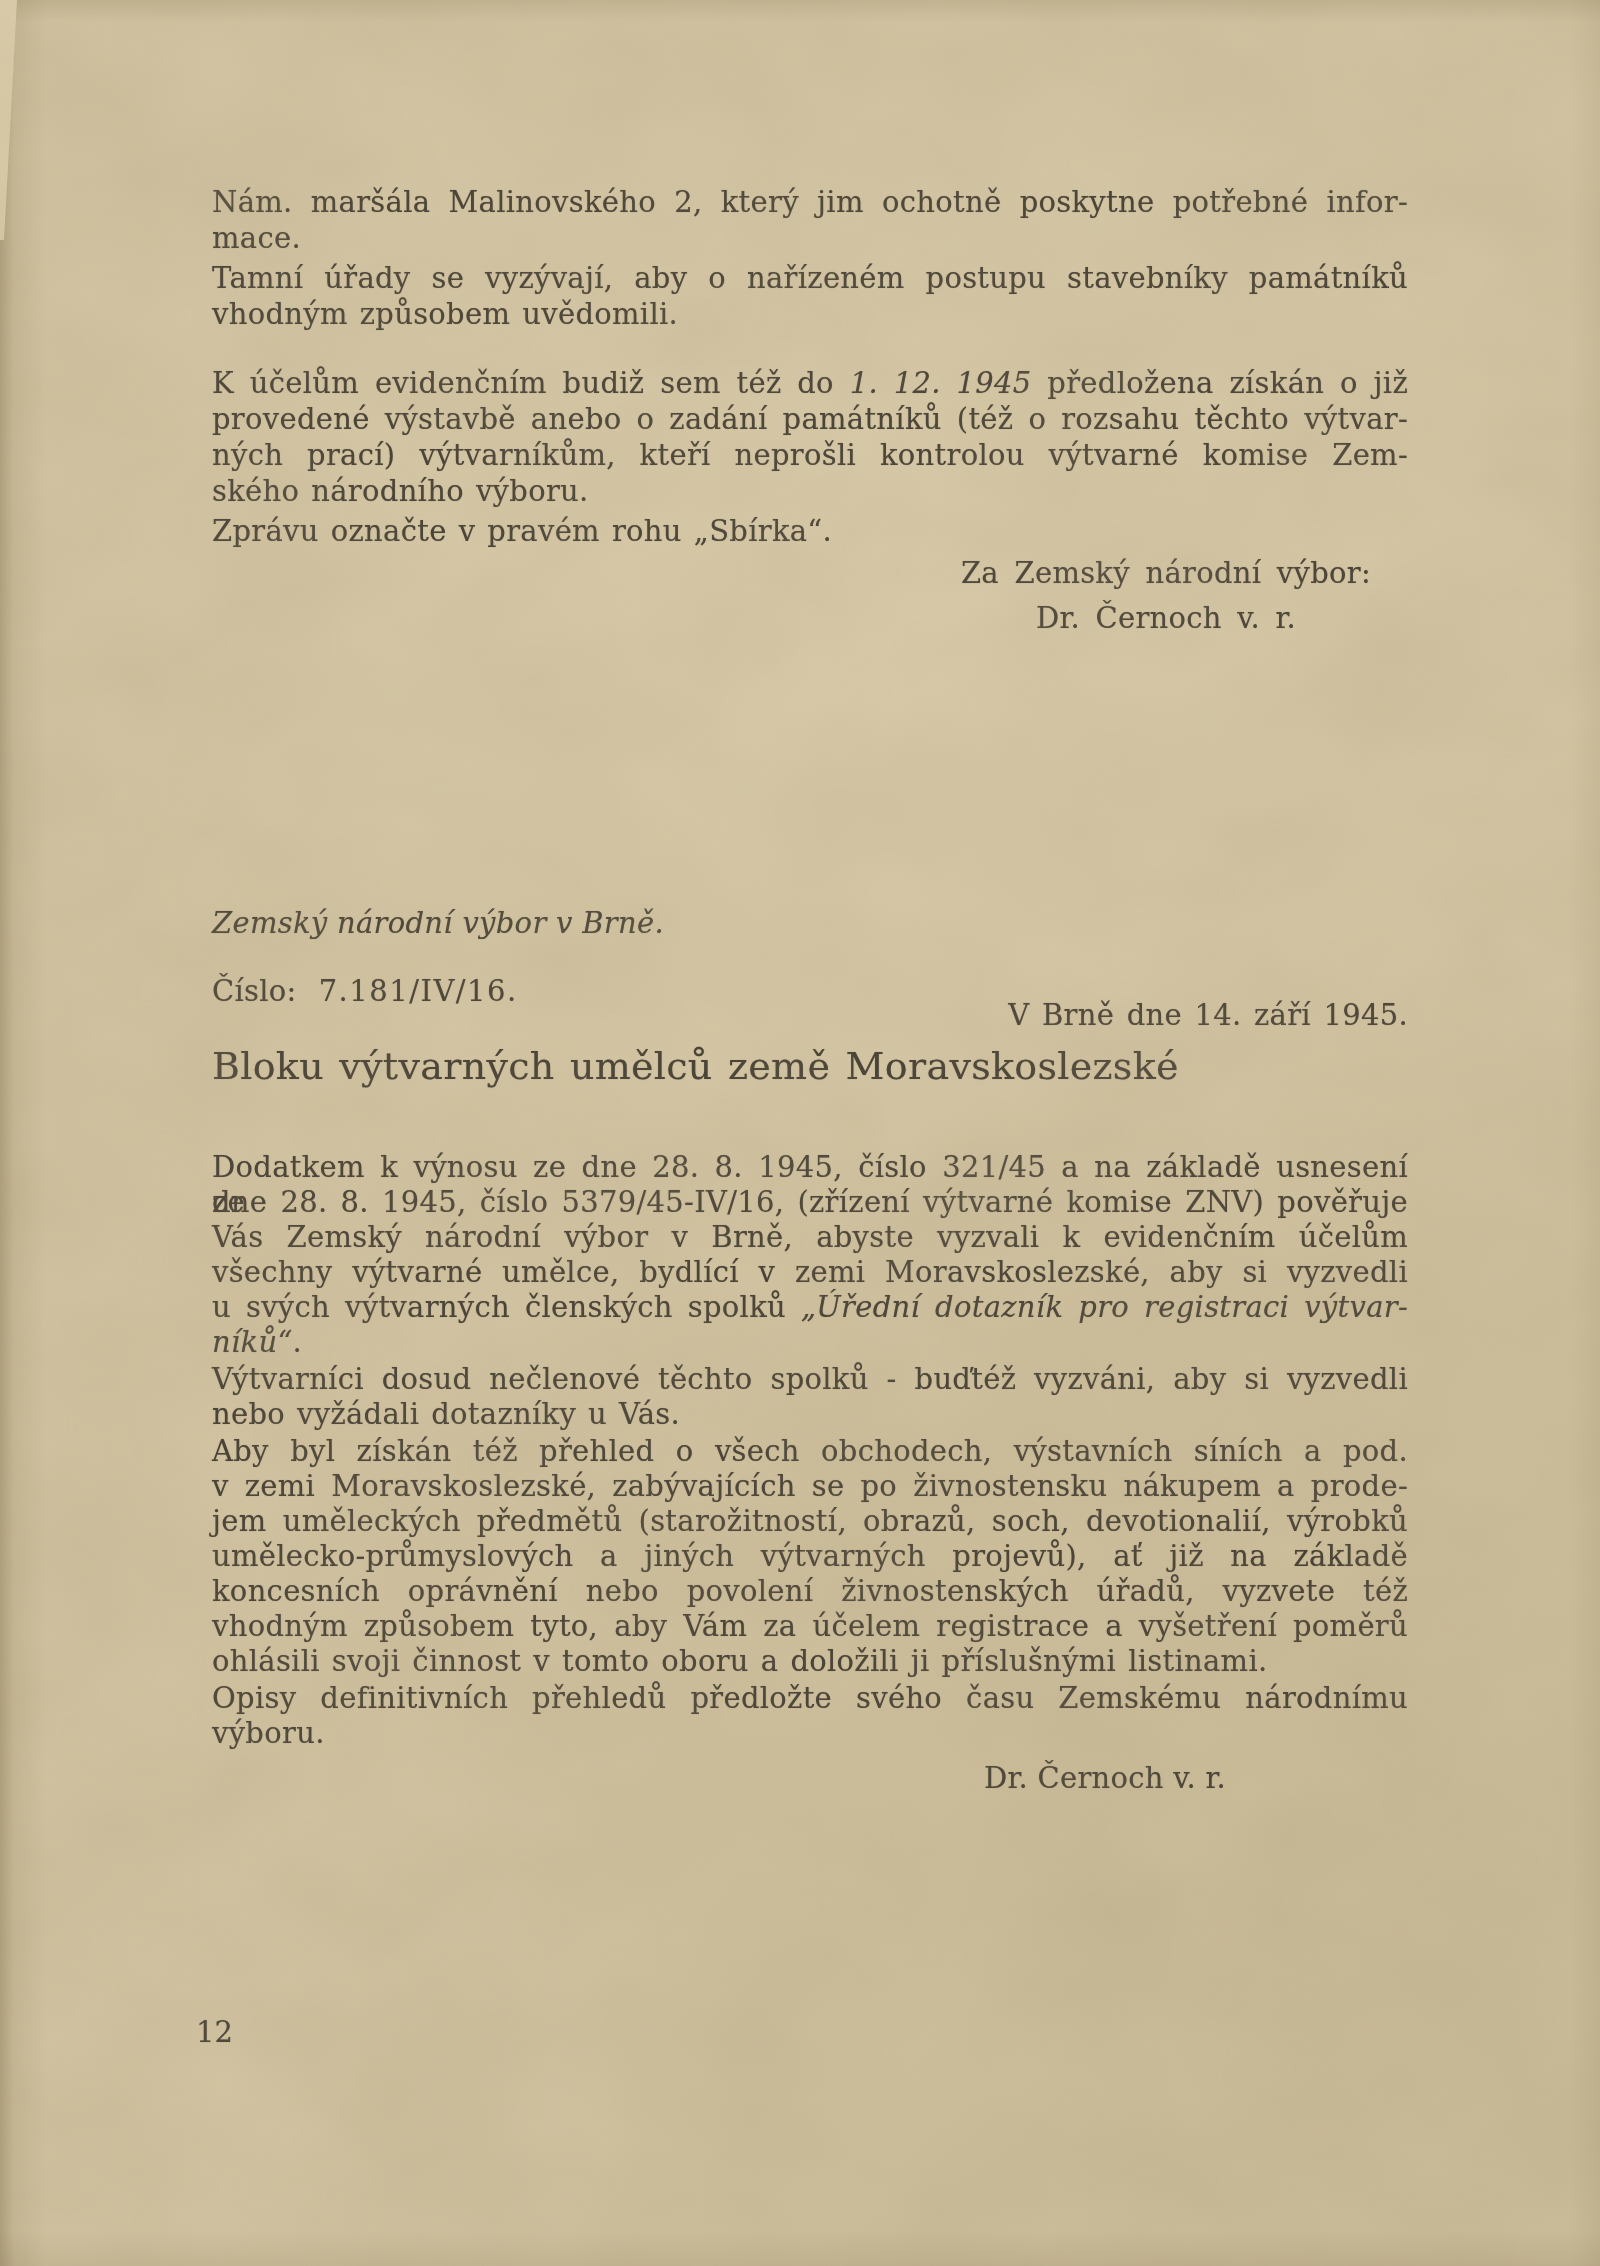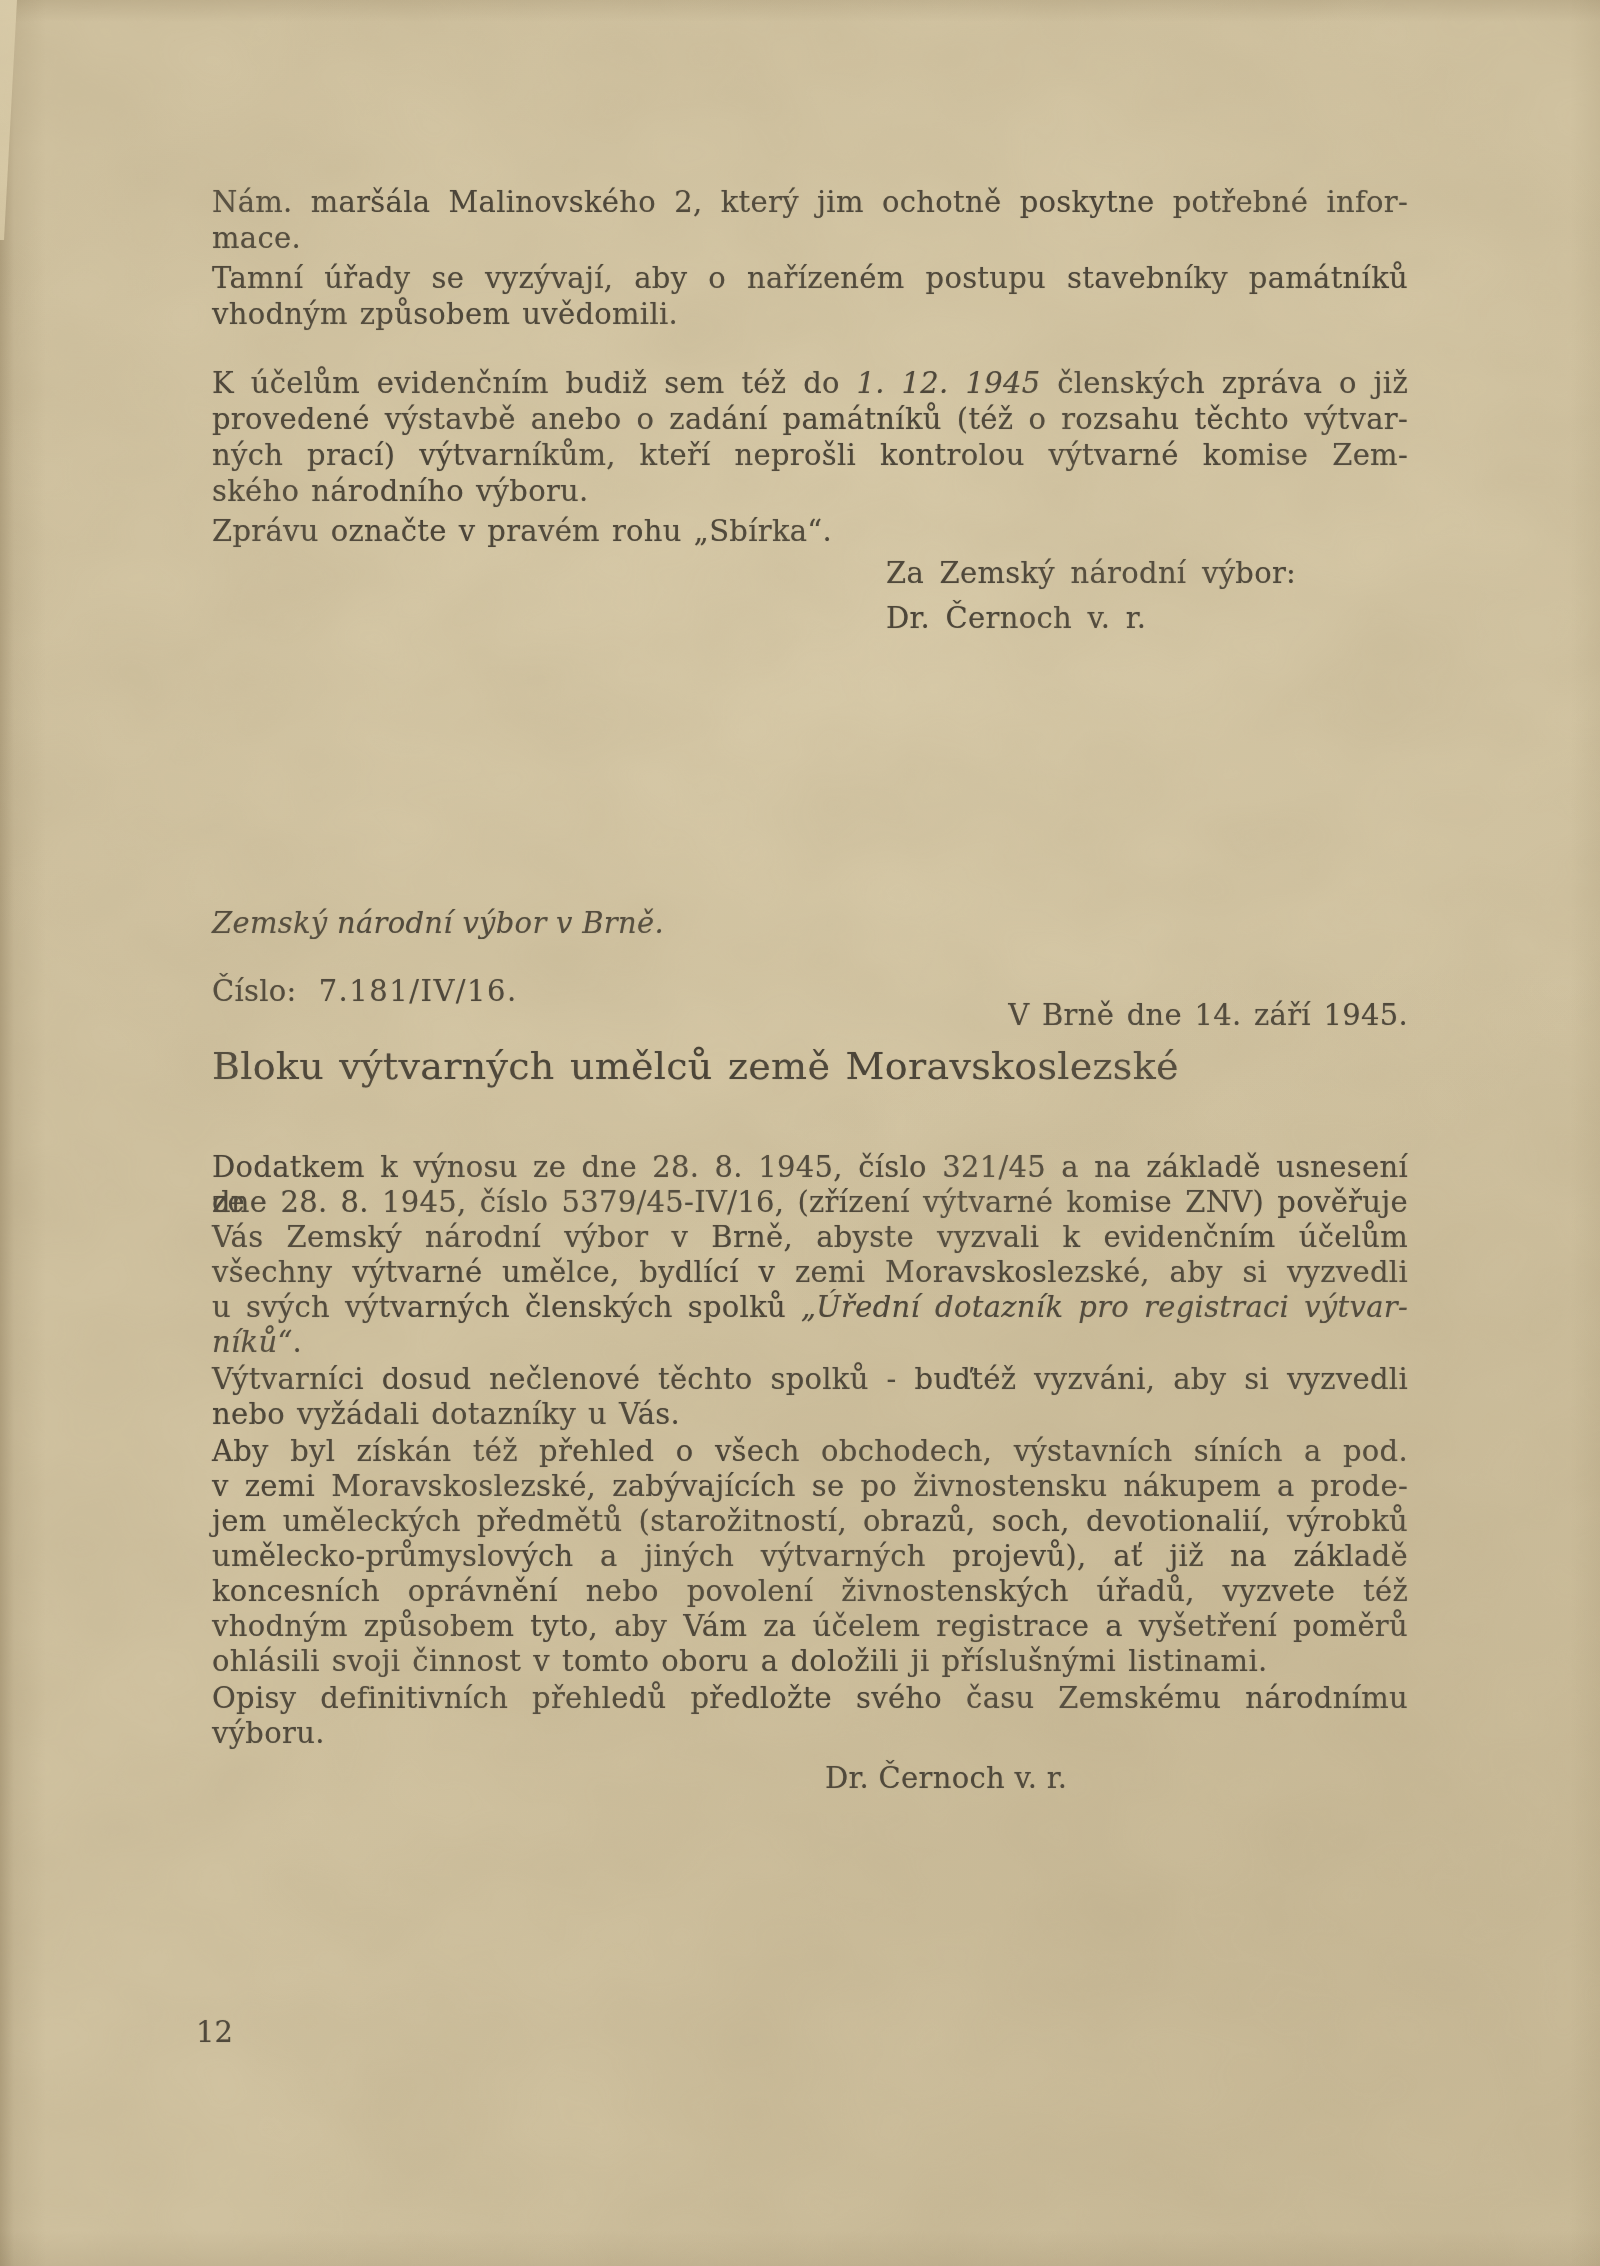--- a/index.html
+++ b/index.html
@@ -36,21 +36,21 @@
     text-shadow:0 0 1px rgba(64,59,49,0.45);
   }
   .line.just{text-align:justify;text-align-last:justify;text-justify:inter-word;white-space:normal;}
   .line.para:not(:first-child){margin-top:4px;}
   .block-d .line{height:35px;line-height:35px;}
   .block-d .line.para:not(:first-child){margin-top:2px;}
   .line em{font-style:italic;}
   .signoff{width:560px;margin-top:2px;}
   .so1{margin-left:674px;}
   .so2{margin-left:613px;margin-top:5px;}
-  .s-line{height:45px;line-height:45px;font-size:29px;letter-spacing:0.3px;
+  .s-line{height:45px;line-height:45px;font-size:29px;text-align:center;letter-spacing:0.3px;
     text-shadow:0 0 1px rgba(64,59,49,0.45);}
   .so1 .s-line{word-spacing:6px;}
   .lh-sender{height:40px;line-height:40px;font-size:29px;font-style:italic;letter-spacing:0.3px;
     text-shadow:0 0 1px rgba(64,59,49,0.45);}
   .refrow{display:flex;justify-content:space-between;align-items:center;margin-top:28px;height:40px;}
   .refno{height:40px;line-height:40px;font-size:29px;letter-spacing:0.3px;
     text-shadow:0 0 1px rgba(64,59,49,0.45);}
   .refnum{margin-left:22px;letter-spacing:1.5px;}
   .dateline{height:40px;line-height:40px;font-size:29px;word-spacing:3px;letter-spacing:0.3px;
     position:relative;top:24px;text-shadow:0 0 1px rgba(64,59,49,0.45);}
@@ -72,21 +72,21 @@
 
     <div class="blk block-a">
         <div class="line just para"><span>Nám. maršála Malinovského 2, který jim ochotně poskytne potřebné infor-</span></div>
         <div class="line"><span>mace.</span></div>
         <div class="line just para"><span>Tamní úřady se vyzývají, aby o nařízeném postupu stavebníky památníků</span></div>
         <div class="line"><span>vhodným způsobem uvědomili.</span></div>
       </div>
 
     <div class="blk block-b">
       <div>
-          <div class="line just para"><span>K účelům evidenčním budiž sem též do </span><em>1. 12. 1945</em><span> členských zpráva o již</span></div>
+          <div class="line just para"><span>K účelům evidenčním budiž sem též do </span><em>1. 12. 1945</em><span> předložena získán o již</span></div>
           <div class="line just"><span>provedené výstavbě anebo o zadání památníků (též o rozsahu těchto výtvar-</span></div>
           <div class="line just"><span>ných prací) výtvarníkům, kteří neprošli kontrolou výtvarné komise Zem-</span></div>
           <div class="line"><span>ského národního výboru.</span></div>
           <div class="line para"><span>Zprávu označte v pravém rohu „Sbírka“.</span></div>
         </div>
       <div class="signoff so1">
         <div class="s-line">Za Zemský národní výbor:</div>
         <div class="s-line">Dr. Černoch v. r.</div>
       </div>
     </div>

